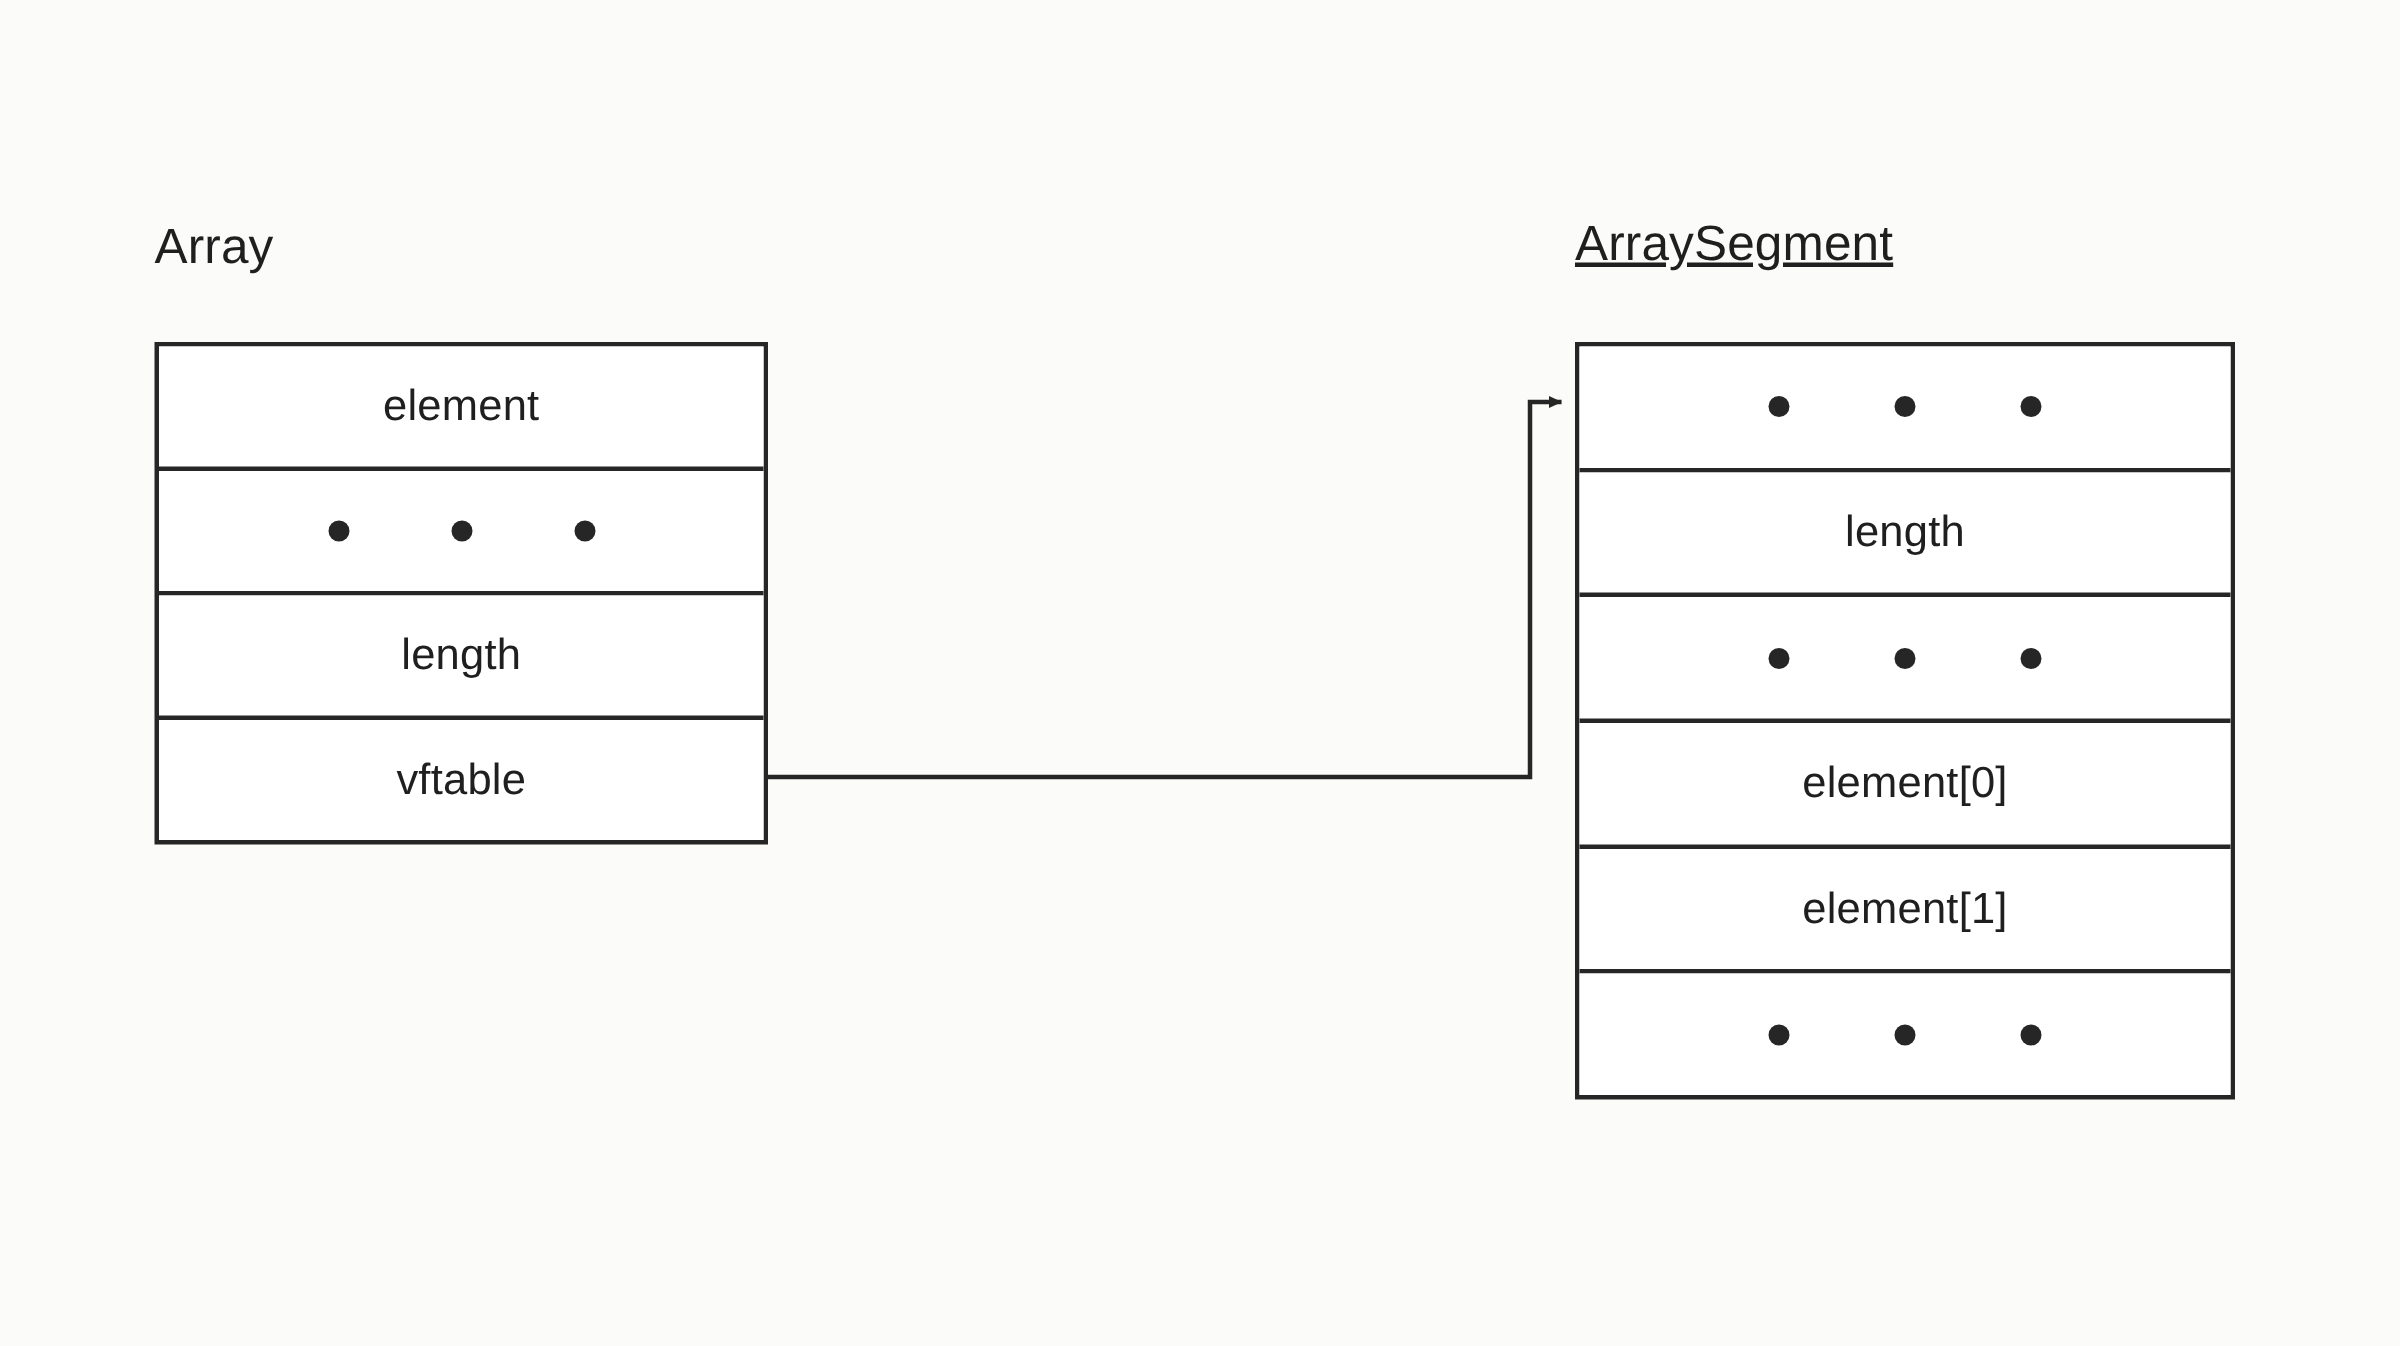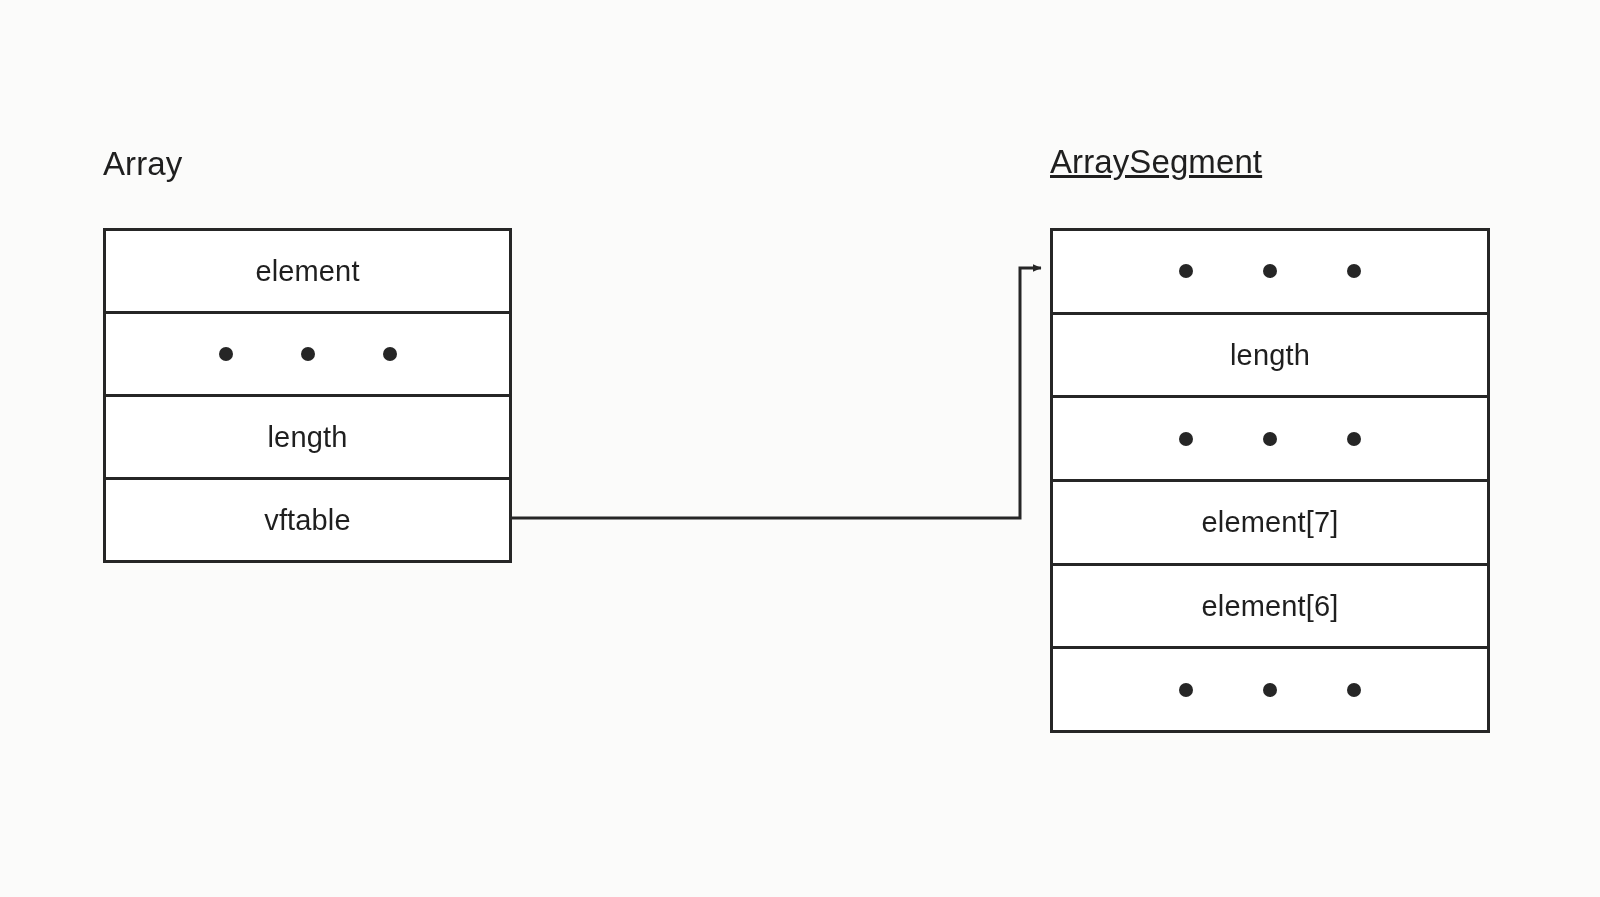--- a/index.html
+++ b/index.html
@@ -153,25 +153,25 @@
 
     <div class="struct-row">
       <span class="dots">
         <span class="dot"></span>
         <span class="dot"></span>
         <span class="dot"></span>
       </span>
     </div>
 
     <div class="struct-row">
-      <span class="row-label">element[7]</span>
+      <span class="row-label">element[0]</span>
     </div>
 
     <div class="struct-row">
-      <span class="row-label">element[6]</span>
+      <span class="row-label">element[1]</span>
     </div>
 
     <div class="struct-row">
       <span class="dots">
         <span class="dot"></span>
         <span class="dot"></span>
         <span class="dot"></span>
       </span>
     </div>
   </div>

